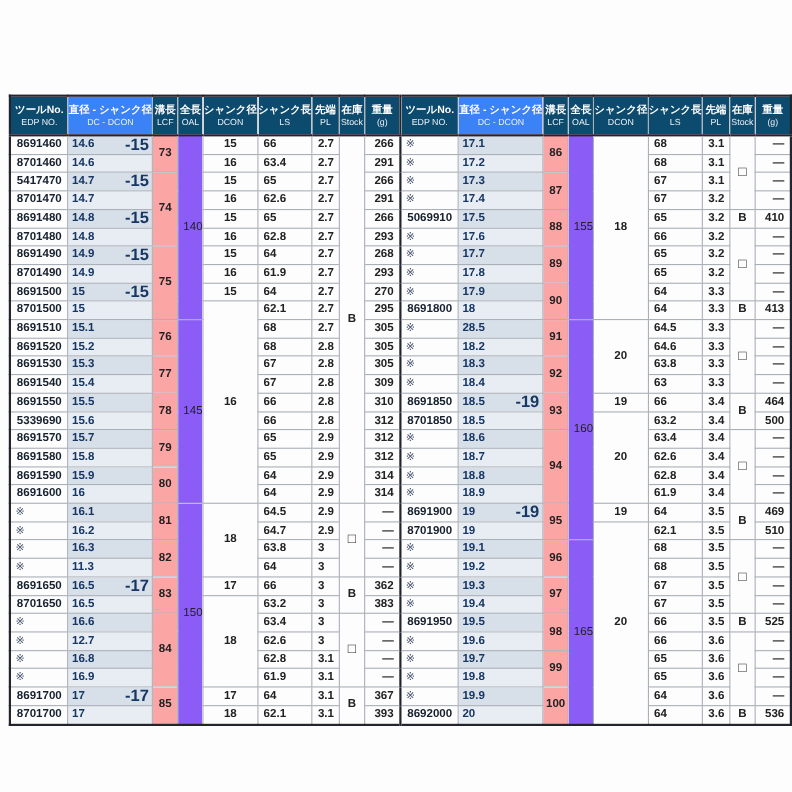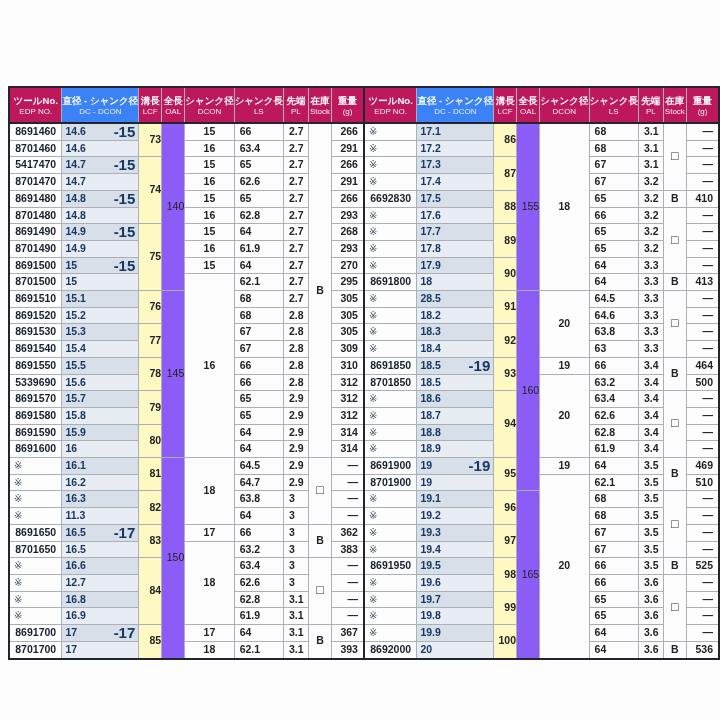--- a/index.html
+++ b/index.html
@@ -3,34 +3,34 @@
 <meta charset="utf-8">
 <style>
   * { margin:0; padding:0; box-sizing:border-box; }
   html, body { width:720px; height:720px; background:#fdfdfd;
     font-family:"Liberation Sans","DejaVu Sans",sans-serif; }
   body { position:relative; overflow:hidden; }
   .sheet { position:absolute; left:8px; top:86px; }
   table { border-collapse:collapse; table-layout:fixed; border:2px solid #23252e; }
   th, td { border:1px solid #aab0b8; overflow:hidden; white-space:nowrap; }
   td { height:15.7px; font-size:10.5px; line-height:15.7px; color:#1d1d1d; vertical-align:middle; }
-  thead th { background:#be185d; color:#ffffff; height:36px; vertical-align:middle;
+  thead th { background:#0c4a6e; color:#ffffff; height:36px; vertical-align:middle;
     text-align:center; border-bottom:2px solid #23252e; }
   thead th.hd-dc { background:#3b82f6; }
   .jp { font-size:9.5px; font-weight:bold; line-height:13px; }
   .en { font-size:8px; font-weight:normal; line-height:10px; color:#eef1f5; }
   .hdiv { border-left:2px solid #23252e !important; }
   .c-edp { text-align:center; font-weight:bold; color:#16202e; }
   td.star { text-align:left; padding-left:4px; font-weight:normal; font-size:10px; color:#46536d; }
   .c-dc { font-weight:bold; color:#173764; padding:0 3px; }
   .dcv { float:left; }
   .dcn { float:right; font-size:15px; }
   .dcd { background:#d7dfe9; }
   .dcl { background:#e8edf3; }
-  .c-lcf { background:#fef9c3; text-align:right; font-weight:bold; color:#222; }
+  .c-lcf { background:#fca5a5; text-align:center; font-weight:bold; color:#222; }
   .c-oal { background:#8b5cf6; text-align:right; font-weight:normal; color:#222; }
   .c-dcon { text-align:center; font-weight:bold; color:#222; }
   .c-ls, .c-pl { padding-left:5px; font-weight:bold; color:#222; }
   .c-stock { text-align:center; font-weight:bold; color:#222; }
   td.box { font-weight:normal; font-size:12.5px; color:#2a2a2a; }
   .c-wt { text-align:right; padding-right:5px; font-weight:bold; color:#222; }
 </style>
 </head>
 <body>
 
@@ -215,21 +215,21 @@
         <tr>
           <td class="c-edp">8691480</td>
           <td class="c-dc dcd">
             <span class="dcv">14.8</span>
             <span class="dcn">-15</span>
           </td>
           <td class="c-dcon" rowspan="1">15</td>
           <td class="c-ls">65</td>
           <td class="c-pl">2.7</td>
           <td class="c-wt">266</td>
-          <td class="c-edp hdiv">6692830</td>
+          <td class="c-edp hdiv">5069910</td>
           <td class="c-dc dcd">
             <span class="dcv">17.5</span>
           </td>
           <td class="c-lcf" rowspan="2">88</td>
           <td class="c-ls">65</td>
           <td class="c-pl">3.2</td>
           <td class="c-stock" rowspan="1">B</td>
           <td class="c-wt">410</td>
         </tr>
         <tr>

